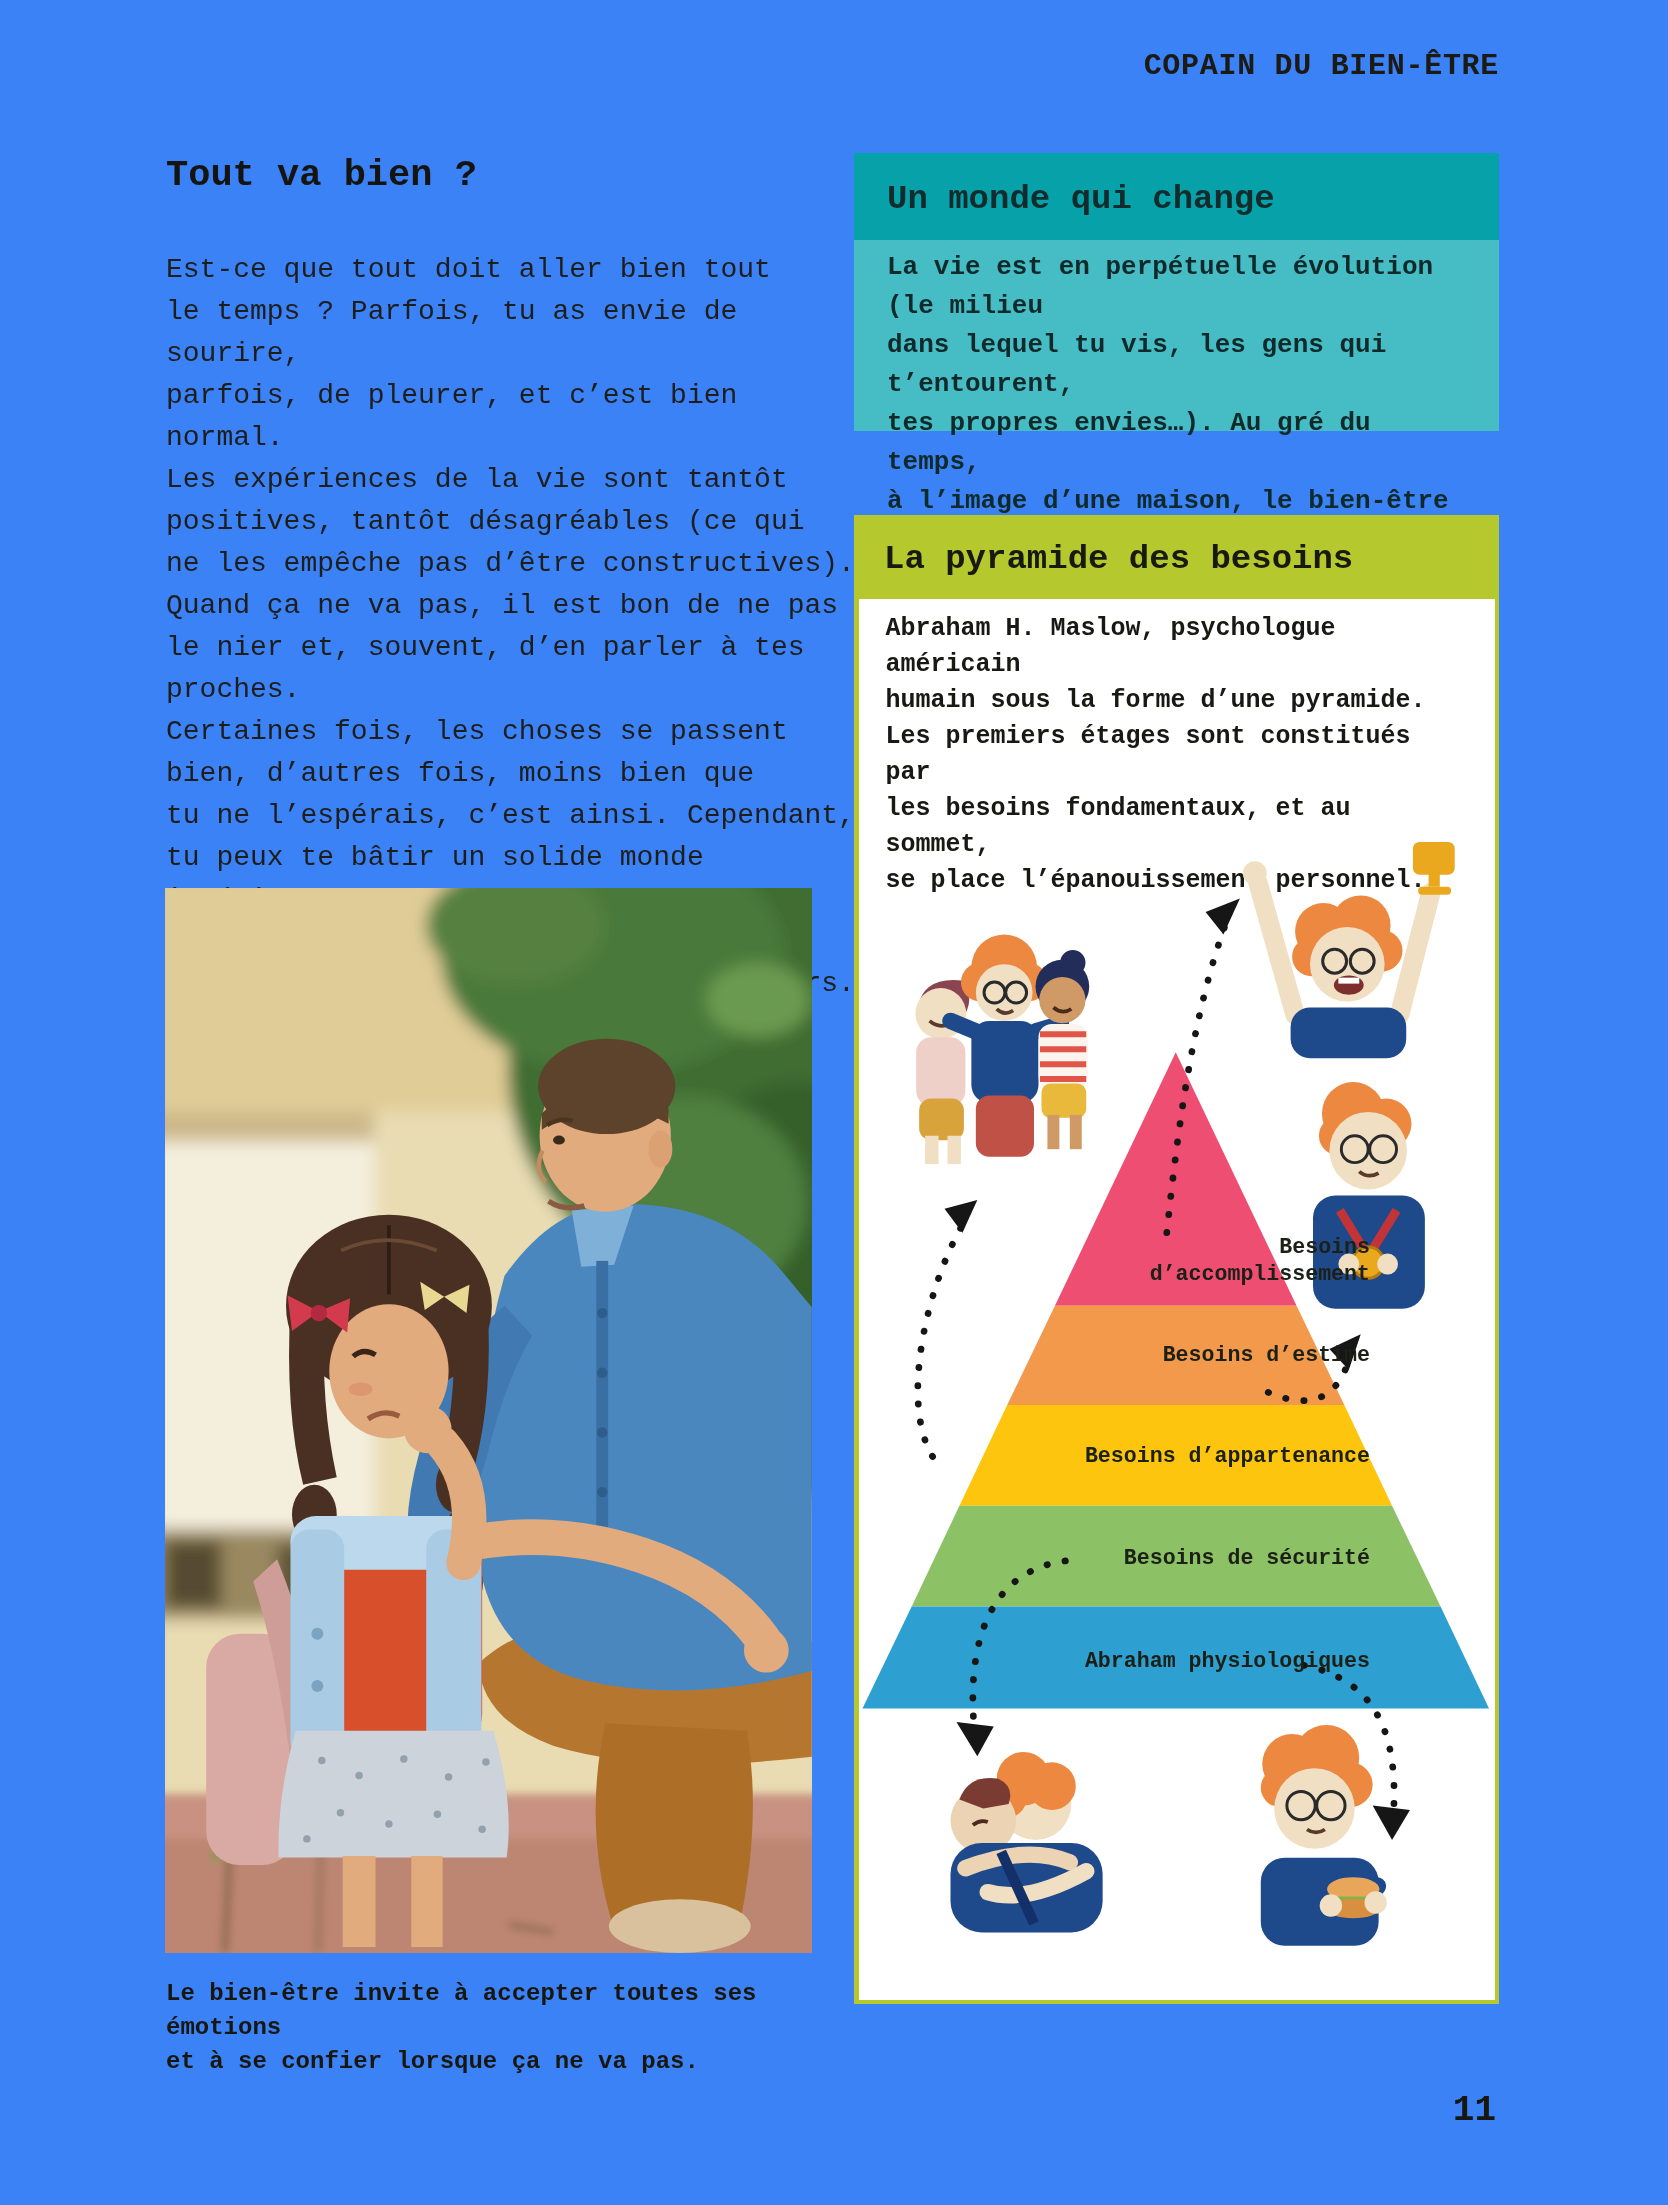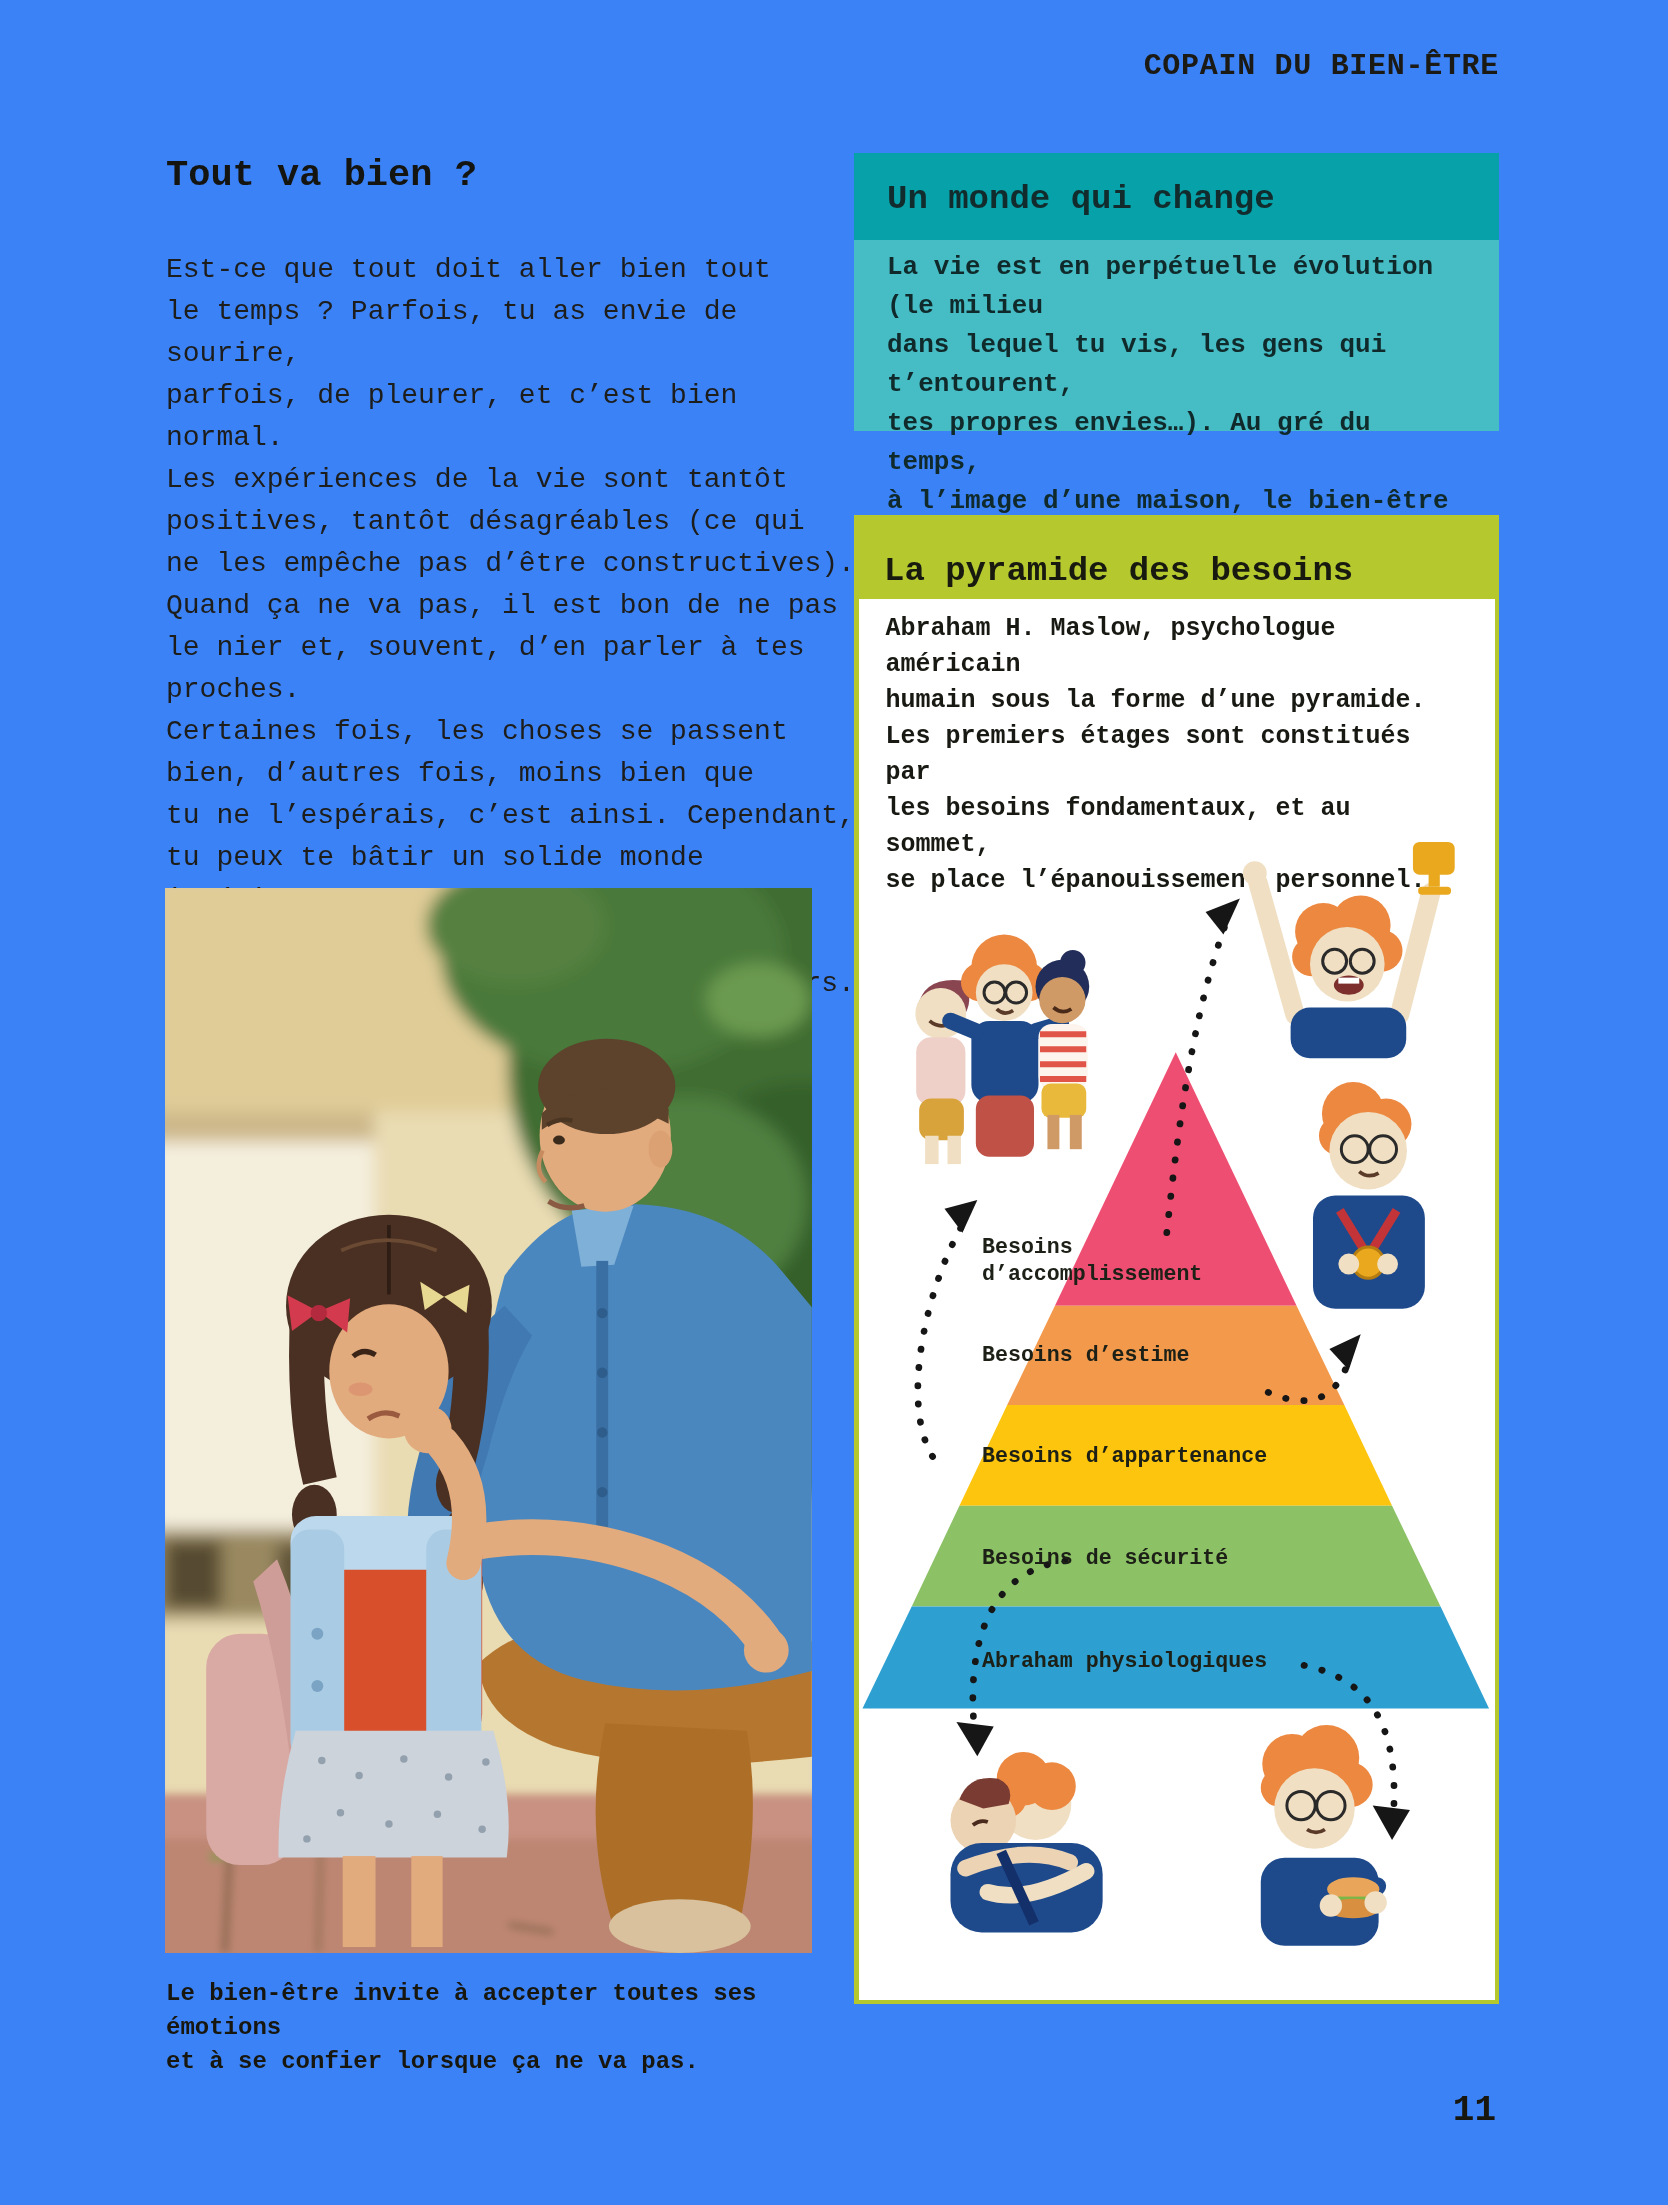--- a/index.html
+++ b/index.html
@@ -40,34 +40,34 @@
     font-size:26px;line-height:39px;font-weight:700;color:#102a2b;
   }
 
   
   .green-box{left:854px;top:515px;width:645px;height:1489px;background:#b5c92f;}
   .green-box .inner{
     position:absolute;left:4.5px;right:4.5px;top:84px;bottom:4.5px;background:#ffffff;
   }
   .green-box .strip-t{
     position:absolute;left:30px;top:0;height:84px;line-height:88px;
-    font-size:34px;font-weight:800;color:#181a10;margin-top:12px;
+    font-size:34px;font-weight:800;color:#181a10;
   }
   .gb-body{
     position:absolute;left:27px;top:12px;width:582px;
     font-size:25px;line-height:36px;font-weight:700;color:#191914;
   }
   .gb-body .sc{text-transform:uppercase;font-size:0.74em;letter-spacing:0.7px;}
   .gb-body sup{font-size:0.58em;vertical-align:super;line-height:0;}
 
   .illo-wrap{left:855px;top:821px;width:640px;height:1183px;}
   .illo-wrap svg{position:absolute;left:0;top:0;}
   .pyr-label{
     position:absolute;left:321px;transform:translateX(-50%);
-    text-align:left;font-size:21.6px;line-height:27px;font-weight:700;color:#1c2016;
+    text-align:right;font-size:21.6px;line-height:27px;font-weight:700;color:#1c2016;
     white-space:pre-line;width:388px;
   }
 </style>
 </head>
 <body>
 
 <div class="page">
 
   <div class="abs running-head">COPAIN DU BIEN-ÊTRE</div>
 

